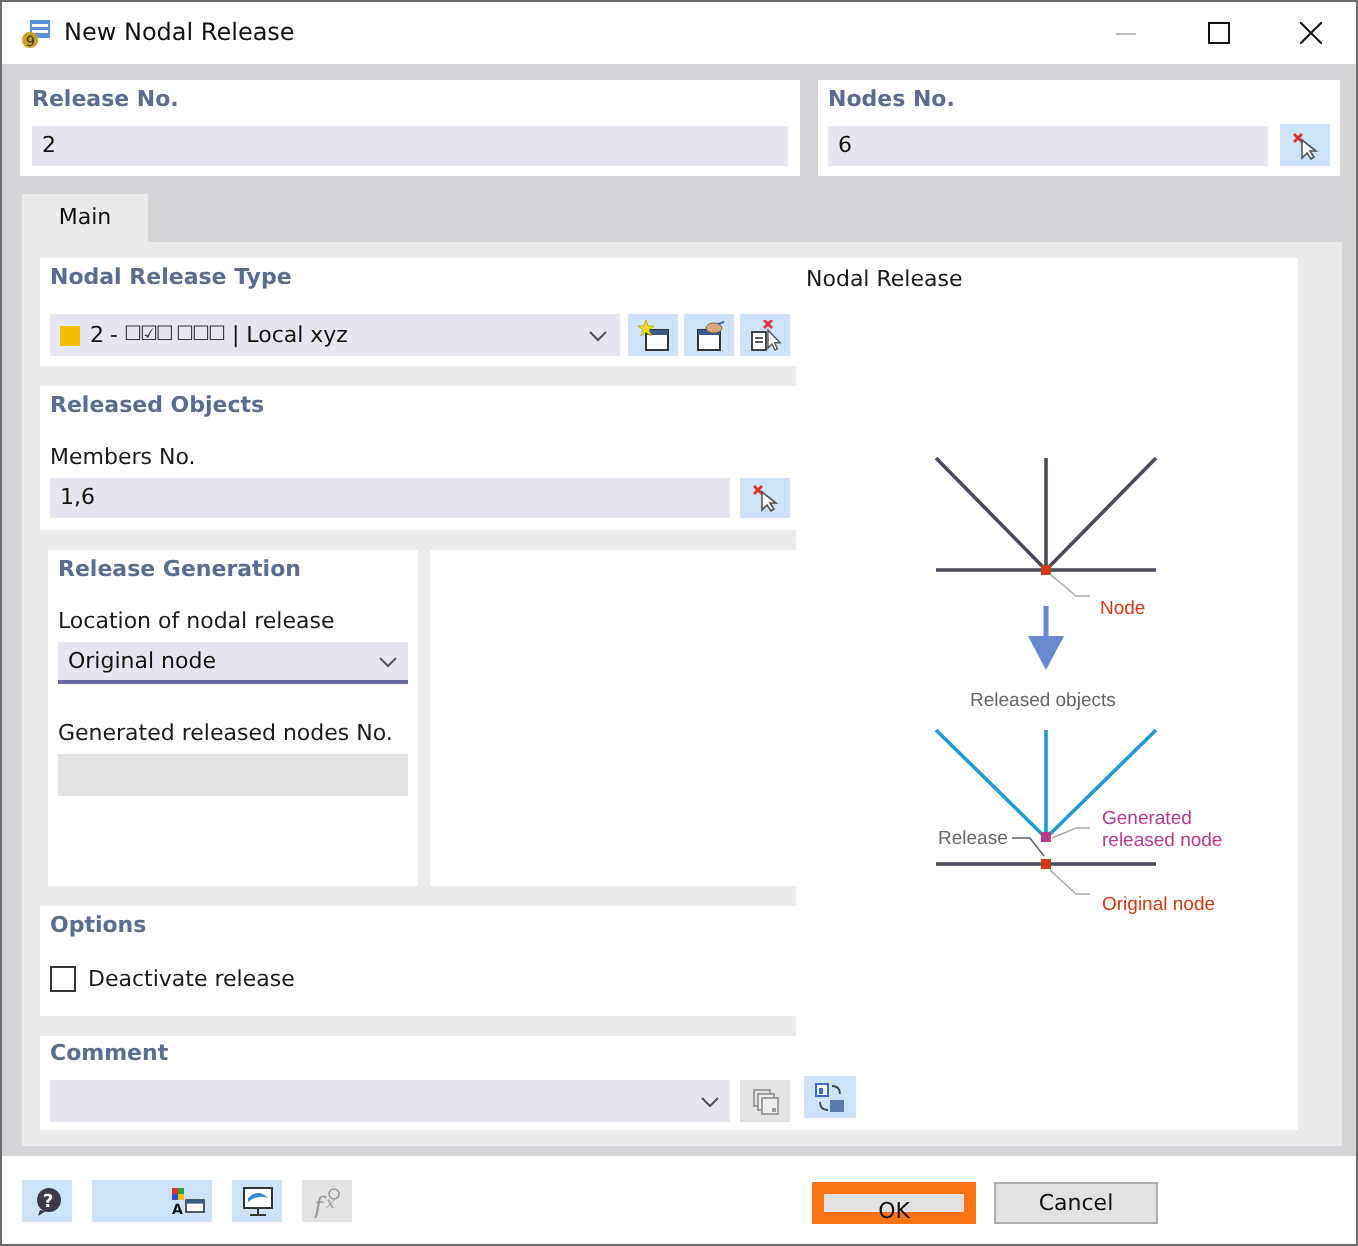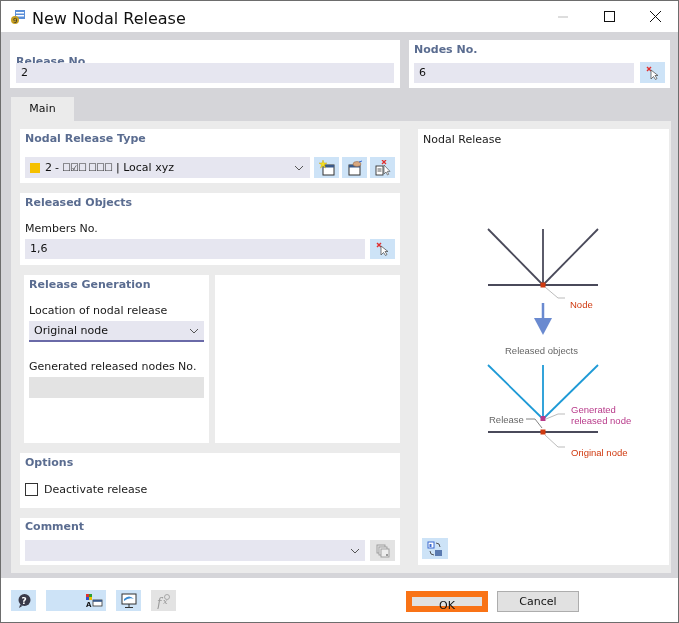--- a/index.html
+++ b/index.html
@@ -10,21 +10,21 @@
   }
   .window {
     position: absolute; left: 0; top: 0; width: 679px; height: 623px;
     background: #d5d5d9; border: 1px solid #6d6d6d;
   }
   .titlebar {
     position: absolute; left: 0; top: 0; width: 677px; height: 31px;
     background: #fff;
   }
   .titlebar .app-icon { position: absolute; left: 9px; top: 8px; width: 16px; height: 16px; }
-  .titlebar .title { position: absolute; left: 31px; top: 8px; font-size: 16px; color: #111; }
+  .titlebar .title { position: absolute; left: 31px; top: 8px; font-size: 12px; color: #111; }
   .titlebar .wbtn { position: absolute; top: 0; width: 46px; height: 31px; display:flex; align-items:center; justify-content:center; }
   .wbtn.min { left: 539px; }
   .wbtn.max { left: 585px; }
   .wbtn.close { left: 631px; }
 
   .panel { position: absolute; background: #fff; }
   .group-label { position: absolute; font-weight: bold; color: #5a6c90; font-size: 11px; }
   .label { position: absolute; font-size: 11px; color: #1a1a1a; }
   .field {
     position: absolute; background: #e6e6f0; height: 20px;
@@ -90,21 +90,21 @@
     </div>
     <div class="wbtn close">
       <svg width="11" height="11">
           <line x1="0" y1="0" x2="11" y2="11" stroke="#111" stroke-width="1"></line>
           <line x1="11" y1="0" x2="0" y2="11" stroke="#111" stroke-width="1"></line>
         </svg>
     </div>
   </div>
 
   <div class="panel" style="left:9px; top:39px; width:390px; height:48px;">
-    <span class="group-label" style="left:6px; top:3px;margin-top:12px;">Release No.</span>
+    <span class="group-label" style="left:6px; top:3px;">Release No.</span>
     <div class="field" style="left:6px; top:23px; width:378px;">2</div>
   </div>
 
   <div class="panel" style="left:408px; top:39px; width:261px; height:48px;">
     <span class="group-label" style="left:5px; top:3px;">Nodes No.</span>
     <div class="field" style="left:5px; top:23px; width:220px;">6</div>
     <div class="sq-btn" style="left:231px; top:22px; width:25px; height:21px;">
       <svg width="14" height="14" viewBox="0 0 14 14">
         <line x1="1" y1="1" x2="5" y2="5" stroke="#e03030" stroke-width="1.4"></line>
           <line x1="5" y1="1" x2="1" y2="5" stroke="#e03030" stroke-width="1.4"></line>
@@ -200,21 +200,21 @@
     <div class="sq-btn disabled" style="left:350px; top:22px; height:21px;">
       <svg width="14" height="14" viewBox="0 0 14 14">
         <rect x="1" y="1" width="8" height="8" fill="none" stroke="#999" stroke-width="0.9"></rect>
         <rect x="3" y="3" width="8" height="8" fill="#eee" stroke="#999" stroke-width="0.9"></rect>
         <rect x="5" y="5" width="8" height="8" fill="#eee" stroke="#999" stroke-width="0.9"></rect>
         <rect x="10" y="10" width="2" height="2" fill="#999"></rect>
       </svg>
     </div>
   </div>
 
-  <div class="panel" style="left:417px; top:128px; width:251px; height:436px;text-decoration:underline;">
+  <div class="panel" style="left:397px; top:128px; width:251px; height:436px;text-decoration:underline;">
     <span class="label" style="left:5px; top:4px;">Nodal Release</span>
 
     <svg style="position:absolute; left:0; top:0;" width="251" height="436" viewBox="0 0 251 436">
 
       <line x1="70" y1="100" x2="125" y2="156" stroke="#4a4a5a" stroke-width="1.8"></line>
       <line x1="125" y1="100" x2="125" y2="156" stroke="#4a4a5a" stroke-width="1.8"></line>
       <line x1="180" y1="100" x2="125" y2="156" stroke="#4a4a5a" stroke-width="1.8"></line>
       <line x1="70" y1="156" x2="180" y2="156" stroke="#4a4a5a" stroke-width="1.8"></line>
       <rect x="122.5" y="153.5" width="5" height="5" fill="#d03a10"></rect>
       <polyline points="127,158 140,169 147,169" fill="none" stroke="#aaa" stroke-width="0.8"></polyline>

